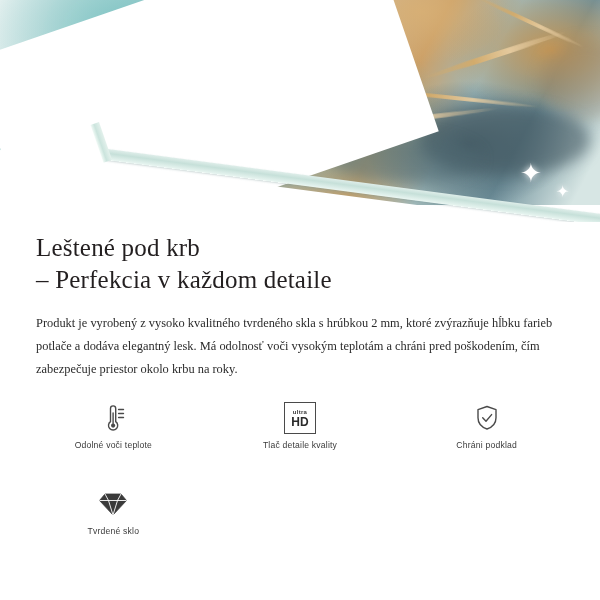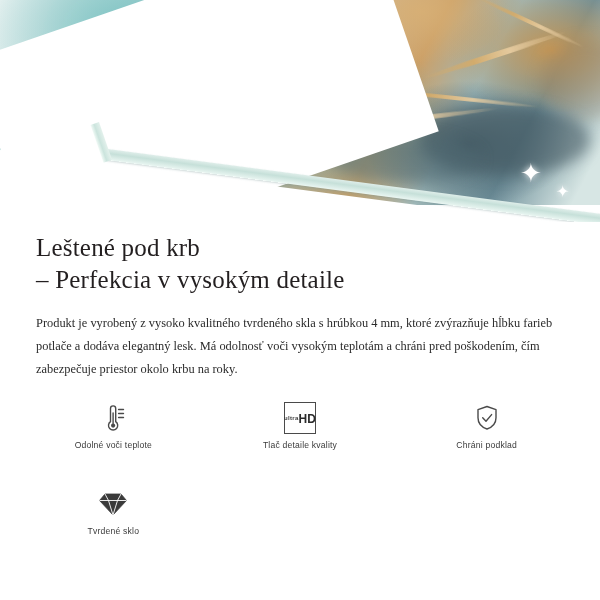--- a/index.html
+++ b/index.html
@@ -180,21 +180,21 @@
     font-size: 8.6px;
     color: #3a3a3a;
     letter-spacing: 0.2px;
     text-align: center;
   }
   .ultrahd {
     width: 30px;
     height: 30px;
     border: 1.4px solid #4a4a4a;
     display: flex;
-    flex-direction: row;
+    flex-direction: column;
     align-items: center;
     justify-content: center;
     line-height: 1;
   }
   .ultrahd .u {
     font-size: 6px;
     font-weight: bold;
     color: #3a3a3a;
     letter-spacing: 0.3px;
   }
@@ -226,24 +226,24 @@
     <div class="glass-mask-bottom"></div>
     <div class="glass-edge"></div>
     <div class="glass-edge-left"></div>
 
     <span class="sparkle sp1">✦</span>
     <span class="sparkle sp2">✦</span>
   </div>
 
   <div class="heading">
     <span>Leštené pod krb</span>
-    <span class="line2">– Perfekcia v vysokým detaile</span>
+    <span class="line2">– Perfekcia v každom detaile</span>
   </div>
 
-  <div class="paragraph">Produkt je vyrobený z vysoko kvalitného tvrdeného skla s hrúbkou 4 mm, ktoré zvýrazňuje hĺbku farieb potlače a dodáva elegantný lesk. Má odolnosť voči vysokým teplotám a chráni pred poškodením, čím zabezpečuje priestor okolo krbu na roky.</div>
+  <div class="paragraph">Produkt je vyrobený z vysoko kvalitného tvrdeného skla s hrúbkou 2 mm, ktoré zvýrazňuje hĺbku farieb potlače a dodáva elegantný lesk. Má odolnosť voči vysokým teplotám a chráni pred poškodením, čím zabezpečuje priestor okolo krbu na roky.</div>
 
   <div class="features">
 
     <div class="feature">
       <div class="ico">
         <svg width="40" height="40" viewBox="0 0 40 40" fill="none" stroke="#4a4a4a" stroke-width="1.4" stroke-linecap="round">
           <path d="M17.5 10.5a2.6 2.6 0 0 1 5.2 0v13.1a4.6 4.6 0 1 1-5.2 0z"></path>
           <line x1="20.1" y1="15" x2="20.1" y2="25.5"></line>
           <circle cx="20.1" cy="27.6" r="2.1" fill="#4a4a4a" stroke="none"></circle>
           <line x1="25.6" y1="11.5" x2="30.5" y2="11.5"></line>

